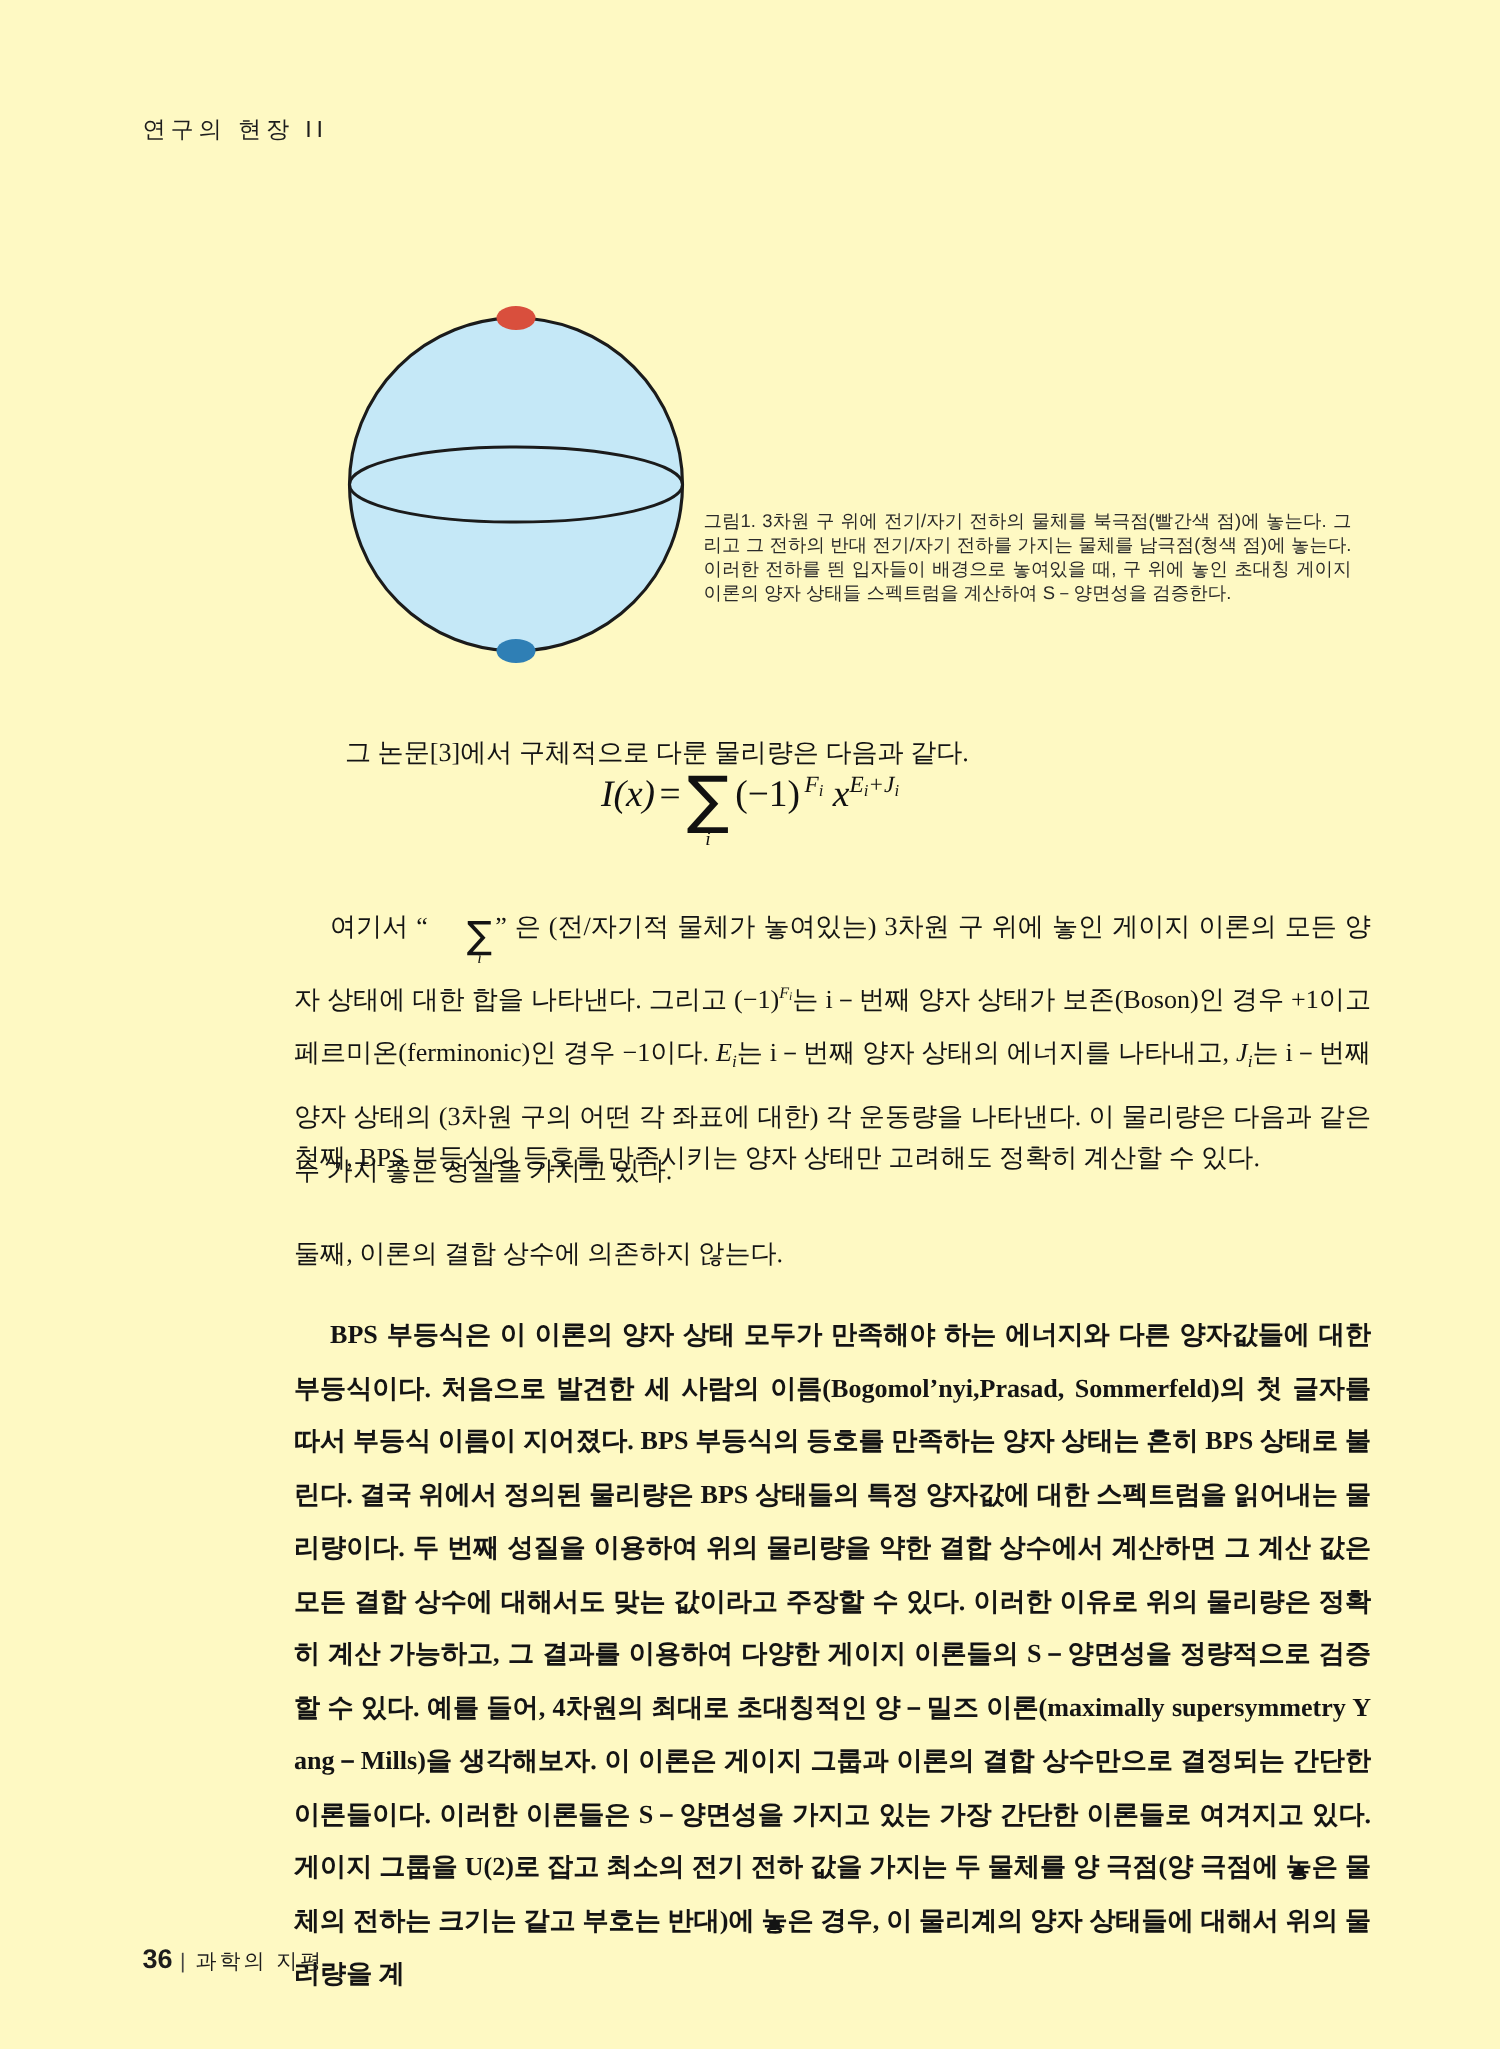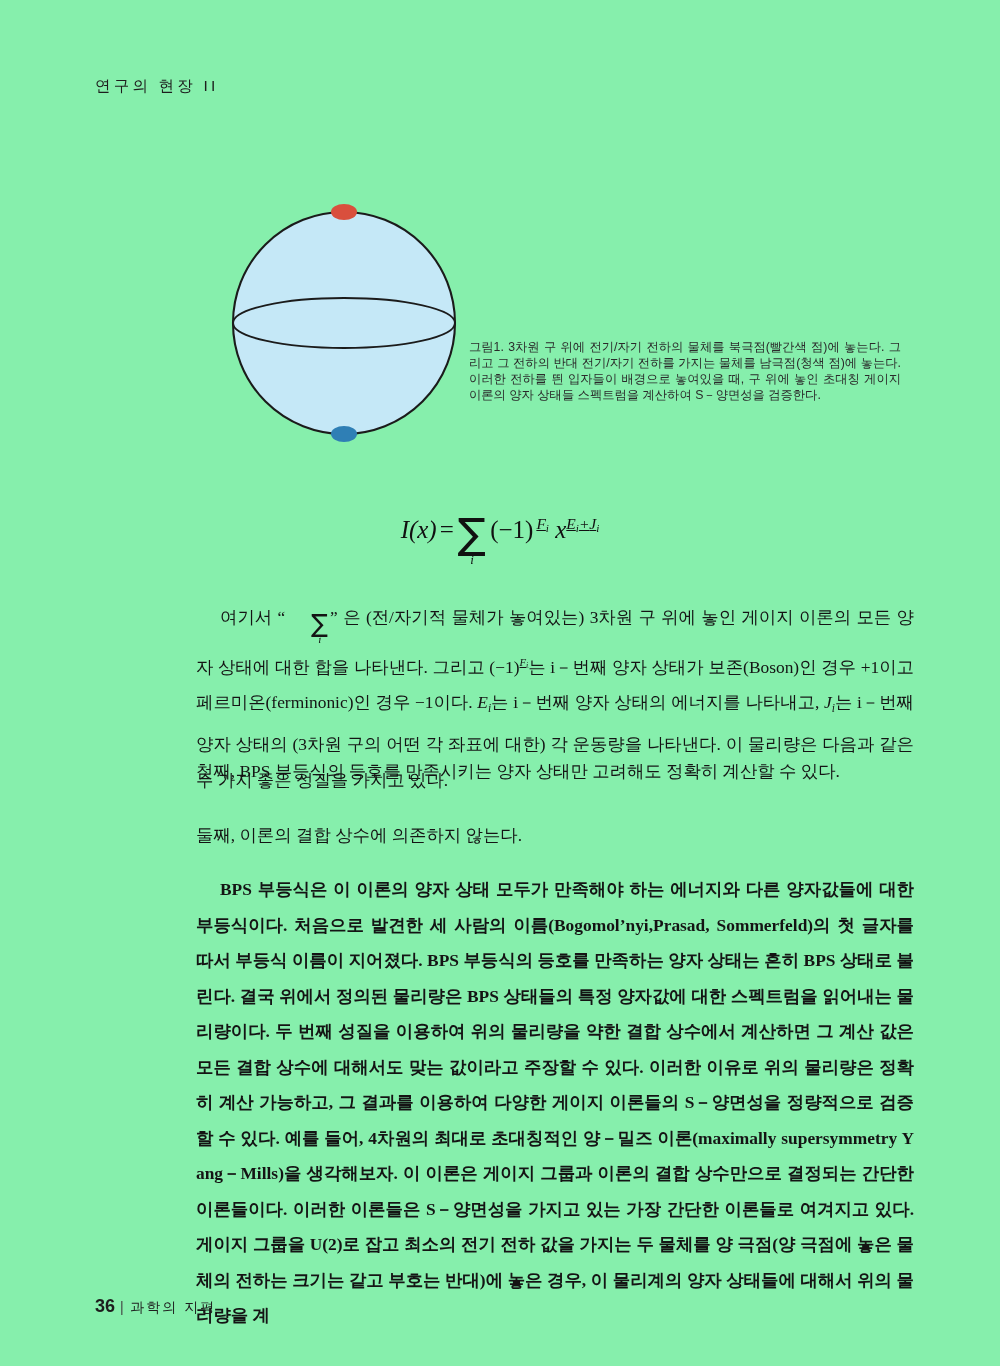--- a/index.html
+++ b/index.html
@@ -8,21 +8,21 @@
     background: #ffffff;
   }
   body {
     font-family: "Liberation Serif", "DejaVu Serif", serif;
     color: #1a1a1a;
   }
   .page {
     position: relative;
     width: 1000px;
     height: 1366px;
-    background: #86efac;
+    background: #fef9c3;
     overflow: hidden;
   }
 
   
   .running-head {
     position: absolute;
     left: 95px;
     top: 76px;
     font-family: "Liberation Sans", "DejaVu Sans", sans-serif;
     font-size: 15.5px;
@@ -126,21 +126,21 @@
     font-family: "DejaVu Sans", sans-serif;
     font-weight: 400;
   }
   .sum .idx {
     font-size: 13px;
     font-style: italic;
     line-height: 1;
     margin-top: 1px;
     font-family: "Liberation Serif", serif;
   }
-  sup.sp { font-size: 0.62em; vertical-align: super; font-style: italic; text-decoration: underline; }
+  sup.sp { font-size: 0.62em; vertical-align: super; font-style: italic; }
   sup.sp .sub2 { font-size: 0.72em; vertical-align: -0.25em; font-style: italic; }
 
   
   .inline-sum {
     display: inline-flex;
     flex-direction: column;
     align-items: center;
     vertical-align: -9px;
     margin: 0 2px;
     line-height: 1;
@@ -186,20 +186,21 @@
         <circle cx="114" cy="118" r="111" fill="#c5e8f7" stroke="#1b1b1b" stroke-width="2.1"></circle>
         <ellipse cx="114" cy="118" rx="111" ry="25" fill="none" stroke="#1b1b1b" stroke-width="1.9"></ellipse>
         <ellipse cx="114" cy="7" rx="13" ry="8" fill="#d94f3d" stroke="none"></ellipse>
         <ellipse cx="114" cy="229" rx="13" ry="8" fill="#2f7fb5" stroke="none"></ellipse>
       </svg>
     </div>
 
     <div class="fig-caption">그림1. 3차원 구 위에 전기/자기 전하의 물체를 북극점(빨간색 점)에 놓는다. 그리고 그 전하의 반대 전기/자기 전하를 가지는 물체를 남극점(청색 점)에 놓는다. 이러한 전하를 띈 입자들이 배경으로 놓여있을 때, 구 위에 놓인 초대칭 게이지 이론의 양자 상태들 스펙트럼을 계산하여 S－양면성을 검증한다.</div>
   </div>
 
+  <div class="intro-line">그 논문[3]에서 구체적으로 다룬 물리량은 다음과 같다.</div>
 
   <div class="formula">
     <span class="eq">
       <span class="mvar">I(x)</span><span class="op">=</span><span class="sum">
           <span class="glyph">∑</span>
           <span class="idx">i</span>
         </span><span class="op">(−1)</span><sup class="sp"><span>F</span><span class="sub2">i</span></sup>
       <span class="mvar">x</span><sup class="sp"><span>E</span><span class="sub2">i</span><span>+</span><span>J</span><span class="sub2">i</span></sup>
     </span>
   </div>

